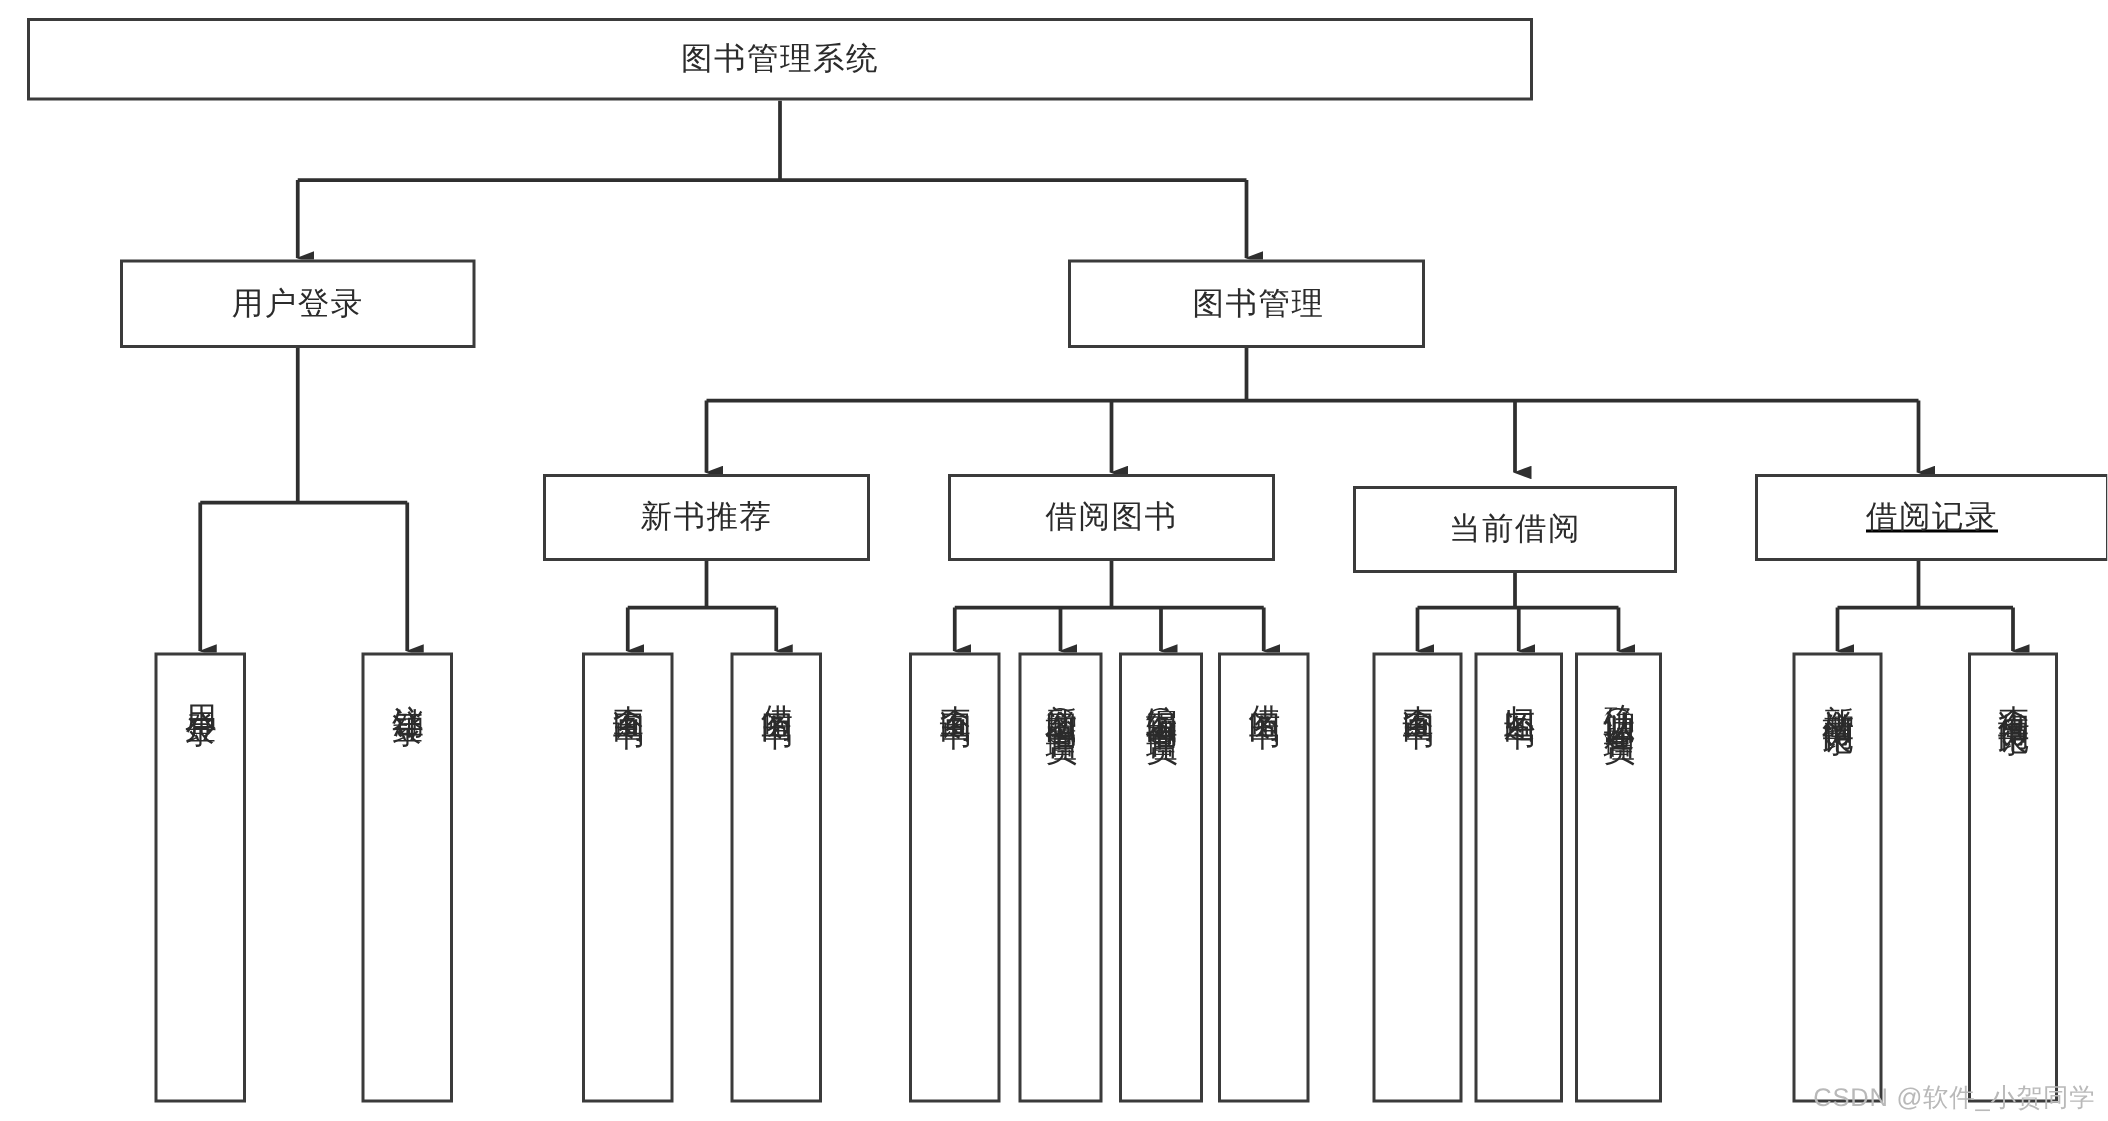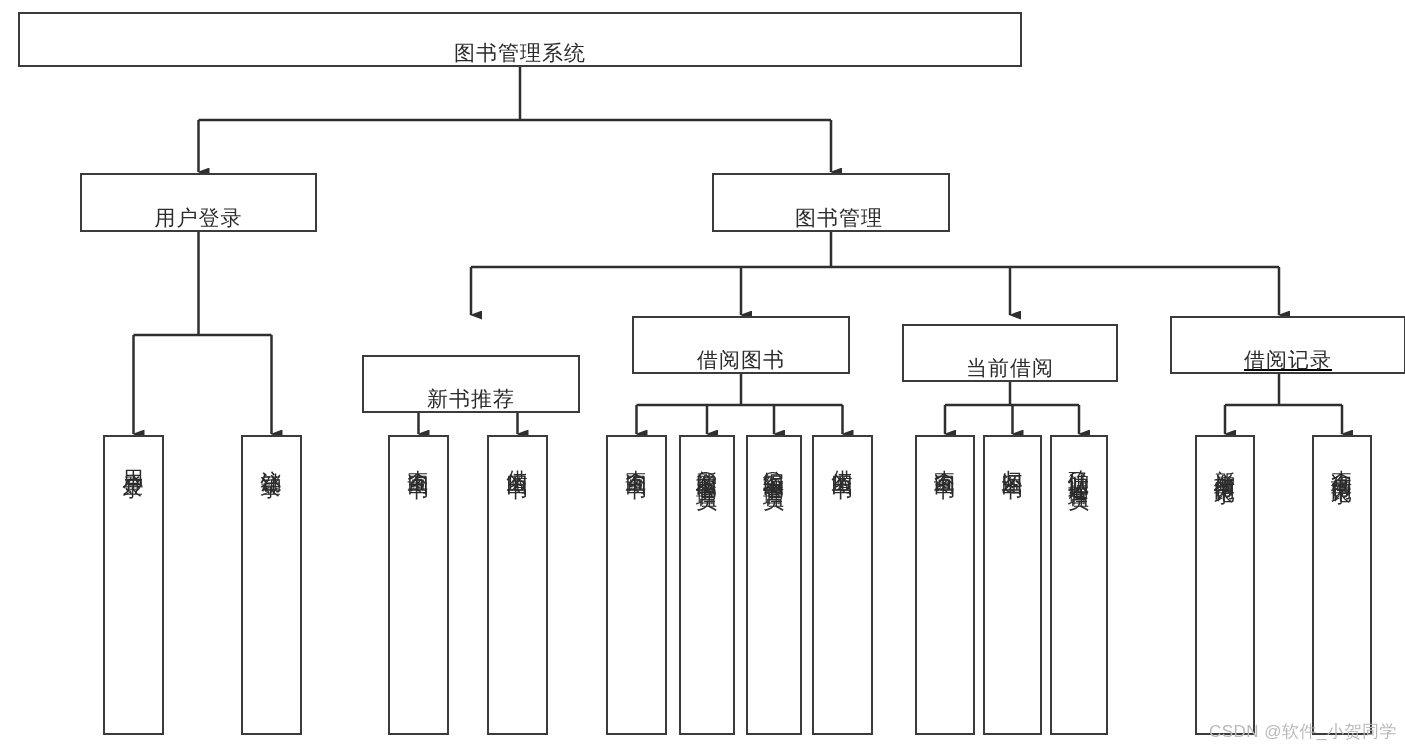--- a/index.html
+++ b/index.html
@@ -24,21 +24,21 @@
     width: 1405px;
     height: 747px;
     pointer-events: none;
   }
   .node {
     position: absolute;
     box-sizing: border-box;
     background: #ffffff;
     border: 2px solid #3b3b3b;
     display: flex;
-    align-items: flex-end;
+    align-items: center;
     justify-content: center;
     overflow: hidden;
   }
   .node .label {
     color: #2b2b2b;
     line-height: 1.12;
     text-align: center;
     white-space: nowrap;
   }
   .node.horiz .label {
@@ -121,21 +121,21 @@
   <div id="node-layer">
       <div class="node horiz root" style="left: 18px; top: 12px; width: 1004px; height: 55px;">
         <span class="label">图书管理系统</span>
       </div>
       <div class="node horiz" style="left: 80px; top: 173px; width: 237px; height: 59px;">
         <span class="label">用户登录</span>
       </div>
       <div class="node horiz" style="left: 712px; top: 173px; width: 238px; height: 59px; padding-left: 16px;">
         <span class="label">图书管理</span>
       </div>
-      <div class="node horiz" style="left: 362px; top: 316px; width: 218px; height: 58px; margin-top: 39px;">
+      <div class="node horiz" style="left: 362px; top: 316px; width: 218px; height: 58px;">
         <span class="label">新书推荐</span>
       </div>
       <div class="node horiz" style="left: 632px; top: 316px; width: 218px; height: 58px;">
         <span class="label">借阅图书</span>
       </div>
       <div class="node horiz" style="left: 902px; top: 324px; width: 216px; height: 58px;">
         <span class="label">当前借阅</span>
       </div>
       <div class="node horiz" style="left: 1170px; top: 316px; width: 236px; height: 58px; text-decoration: underline;">
         <span class="label">借阅记录</span>

